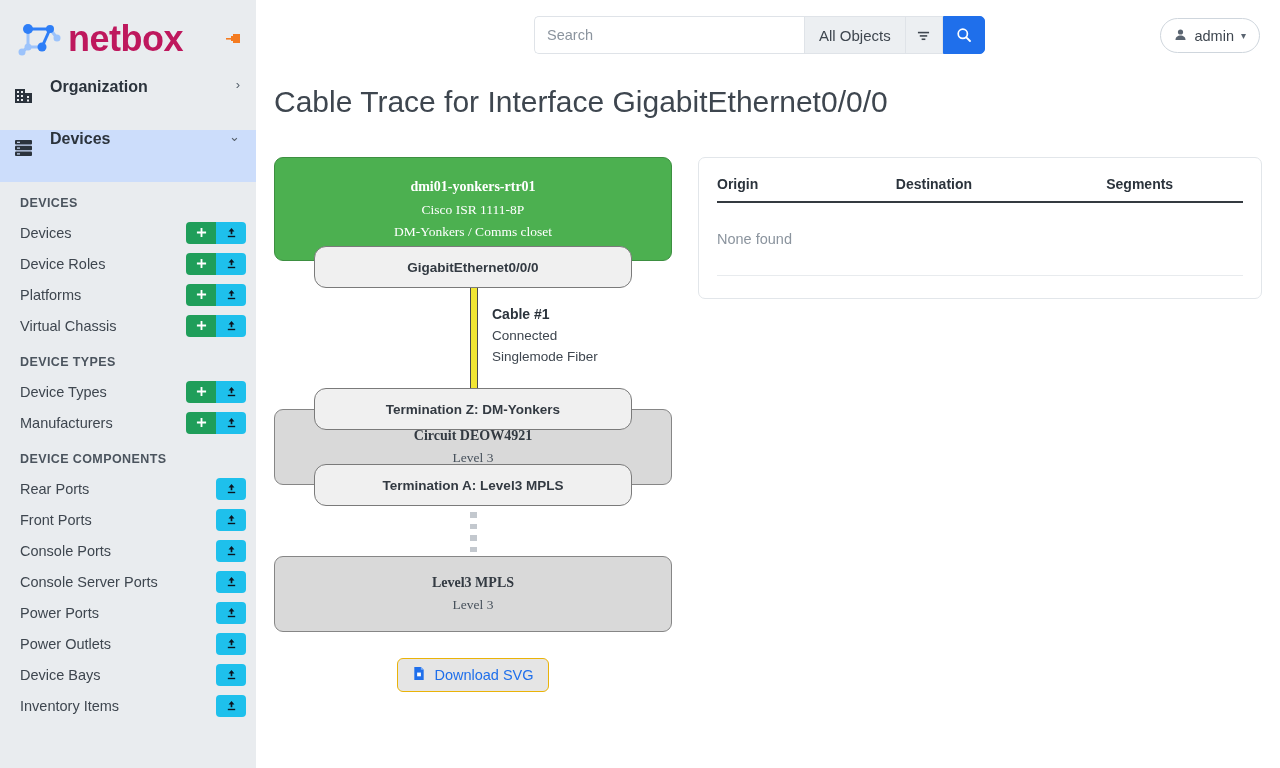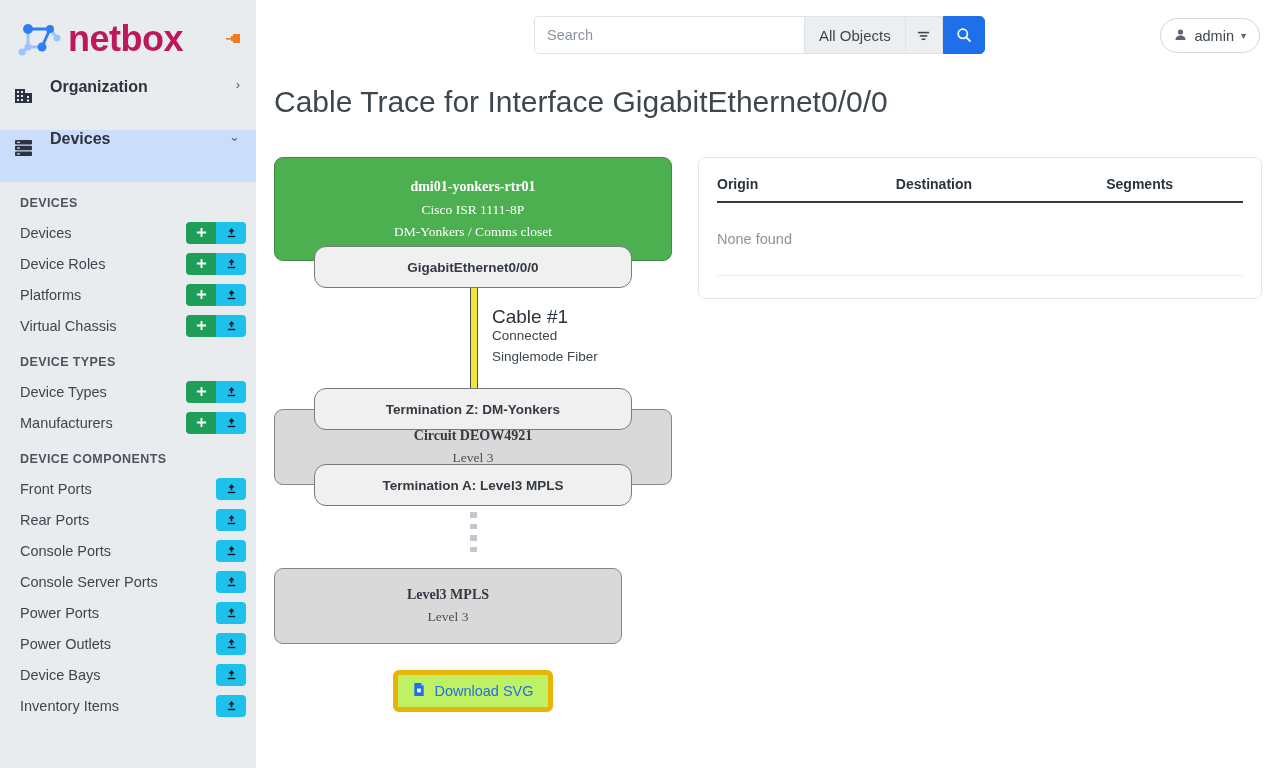--- a/index.html
+++ b/index.html
@@ -131,49 +131,49 @@
     font-size: 13.5px; font-weight: 700; color: #333a42;
     margin: -15px auto 0 auto; position: relative; z-index: 3;
   }
 
   .cable-seg { position: relative; height: 100px; }
   .cable-line {
     position: absolute; left: 196px; top: 0; width: 8px; height: 100px;
     background: #f2e633; border-left: 1px solid #4a4a4a; border-right: 1px solid #4a4a4a;
   }
   .cable-info { position: absolute; left: 218px; top: 18px; text-align: left; }
-  .cable-info .c1 { font-size: 19px; font-weight: 400; color: #2b333c; }
+  .cable-info .c1 { font-size: 14px; font-weight: 700; color: #2b333c; margin-bottom: 6px; }
   .cable-info .c2 { font-size: 13.5px; color: #3e464f; margin-bottom: 6px; }
   .cable-info .c3 { font-size: 13.5px; color: #3e464f; }
 
   .circuit-stack { position: relative; }
   .node-circuit {
     width: 398px; height: 76px; background: #d9d9d9; border-color: #868686;
     color: #333a42; margin-top: -21px; position: relative; z-index: 1;
   }
   .node-circuit .c-name { font-size: 14px; font-weight: 700; margin-bottom: 6px; }
   .node-circuit .c-sub { font-size: 13.5px; color: #46505b; }
   .term-z { margin-top: 0; }
   .term-a { margin-top: -21px; }
 
   .dots { height: 46px; display: flex; flex-direction: column; align-items: center;
           justify-content: center; gap: 6px; padding-top: 6px; }
   .dots i { display: block; width: 7px; height: 7px; background: #c3c8ce; }
 
   .node-network {
-    width: 348px; height: 76px; background: #d9d9d9; border-color: #868686;
-    color: #333a42; margin-top: 16px;
+    width: 398px; height: 76px; background: #d9d9d9; border-color: #868686;
+    color: #333a42; margin-top: 4px;
   }
   .node-network .p-name { font-size: 14px; font-weight: 700; margin-bottom: 6px; }
   .node-network .p-sub { font-size: 13.5px; color: #46505b; }
 
   .dl-wrap { display: flex; justify-content: center; margin-top: 26px; }
   .dl-btn {
     display: inline-flex; align-items: center; gap: 8px;
-    border: 5px solid #eab308; border-radius: 6px; background: #bef264;
+    border: 1px solid #eab308; border-radius: 6px; background: #e5e5e5;
     color: #1f6feb; font-size: 14.5px; padding: 7px 14px; cursor: pointer;
   }
   .trace-status {
     text-align: center; margin-top: 36px;
     font-size: 31px; color: #2f8a48; font-weight: 400;
   }
 
   
   .side-col { flex: 1; }
   .card {
@@ -361,33 +361,33 @@
               <path d="M6 1l3.2 4H6.9v3H5.1V5H2.8z" fill="#0b1520"></path>
               <rect x="2" y="9.6" width="8" height="1.5" fill="#0b1520"></rect>
             </svg>
         </span>
       </span>
     </div>
 
     <div class="sec-head">DEVICE COMPONENTS</div>
     <div class="nav-item">
       <span class="n-hit"></span>
+      <span class="n-label">Rear Ports</span>
+      <span class="btn-pair">
+        <span class="mini-btn mini-imp solo">
+          <svg viewBox="0 0 12 12" width="11" height="11">
+              <path d="M6 1l3.2 4H6.9v3H5.1V5H2.8z" fill="#0b1520"></path>
+              <rect x="2" y="9.6" width="8" height="1.5" fill="#0b1520"></rect>
+            </svg>
+        </span>
+      </span>
+    </div>
+    <div class="nav-item">
+      <span class="n-hit"></span>
       <span class="n-label">Front Ports</span>
-      <span class="btn-pair">
-        <span class="mini-btn mini-imp solo">
-          <svg viewBox="0 0 12 12" width="11" height="11">
-              <path d="M6 1l3.2 4H6.9v3H5.1V5H2.8z" fill="#0b1520"></path>
-              <rect x="2" y="9.6" width="8" height="1.5" fill="#0b1520"></rect>
-            </svg>
-        </span>
-      </span>
-    </div>
-    <div class="nav-item">
-      <span class="n-hit"></span>
-      <span class="n-label">Rear Ports</span>
       <span class="btn-pair">
         <span class="mini-btn mini-imp solo">
           <svg viewBox="0 0 12 12" width="11" height="11">
               <path d="M6 1l3.2 4H6.9v3H5.1V5H2.8z" fill="#0b1520"></path>
               <rect x="2" y="9.6" width="8" height="1.5" fill="#0b1520"></rect>
             </svg>
         </span>
       </span>
     </div>
     <div class="nav-item">

